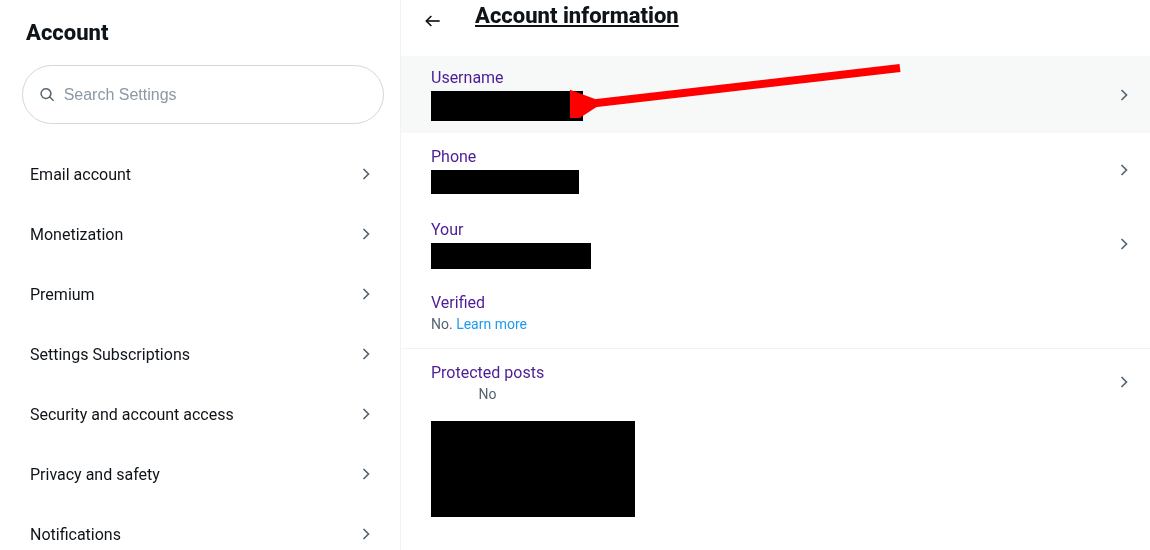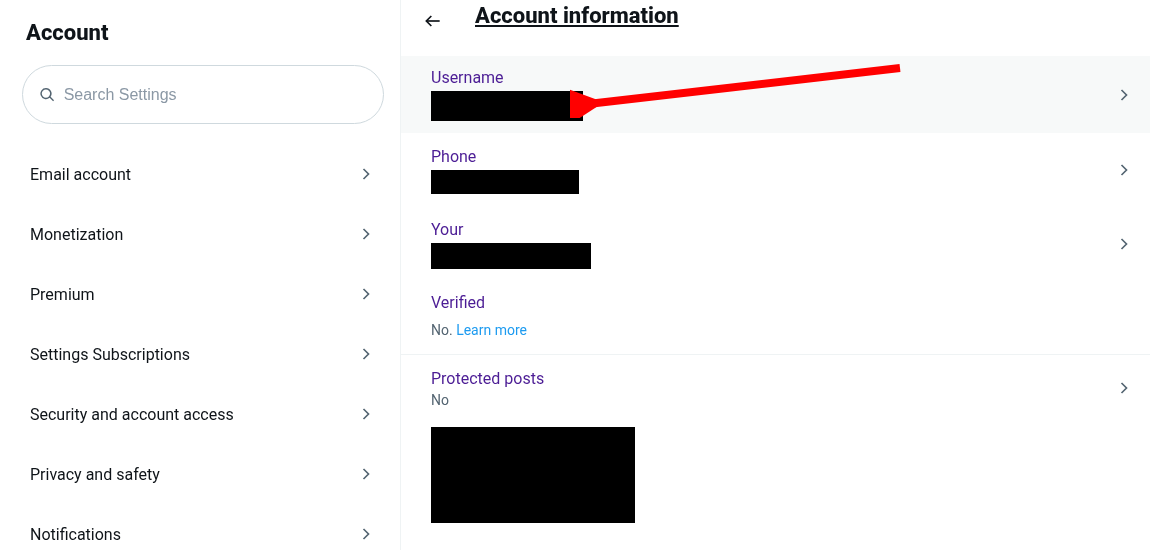--- a/index.html
+++ b/index.html
@@ -142,22 +142,22 @@
     .redact-lg { width: 204px; height: 96px; }
     .spacer-lg { padding: 12px 16px 12px 30px; }
     .arrow-annotation {
       position: absolute;
       pointer-events: none;
       top: 58px;
       left: 570px;
       width: 340px;
       height: 60px;
     }
-    .protected-row { min-height: 60px; padding-bottom: 4px; padding-top: 10px;}
-    .verified-row .row-sub { margin-top: 6px; }
+    .protected-row { min-height: 60px; padding-bottom: 4px; padding-top: 10px; text-align: center;}
+    .verified-row .row-sub { margin-top: 0; }
     .row.verified-row { min-height: 60px; }
     .group-divider {
       border-top: 1px solid #eff3f4;
       margin-top: 4px;
     }
   </style>
 </head>
 <body>
 
 <div class="sidebar">

